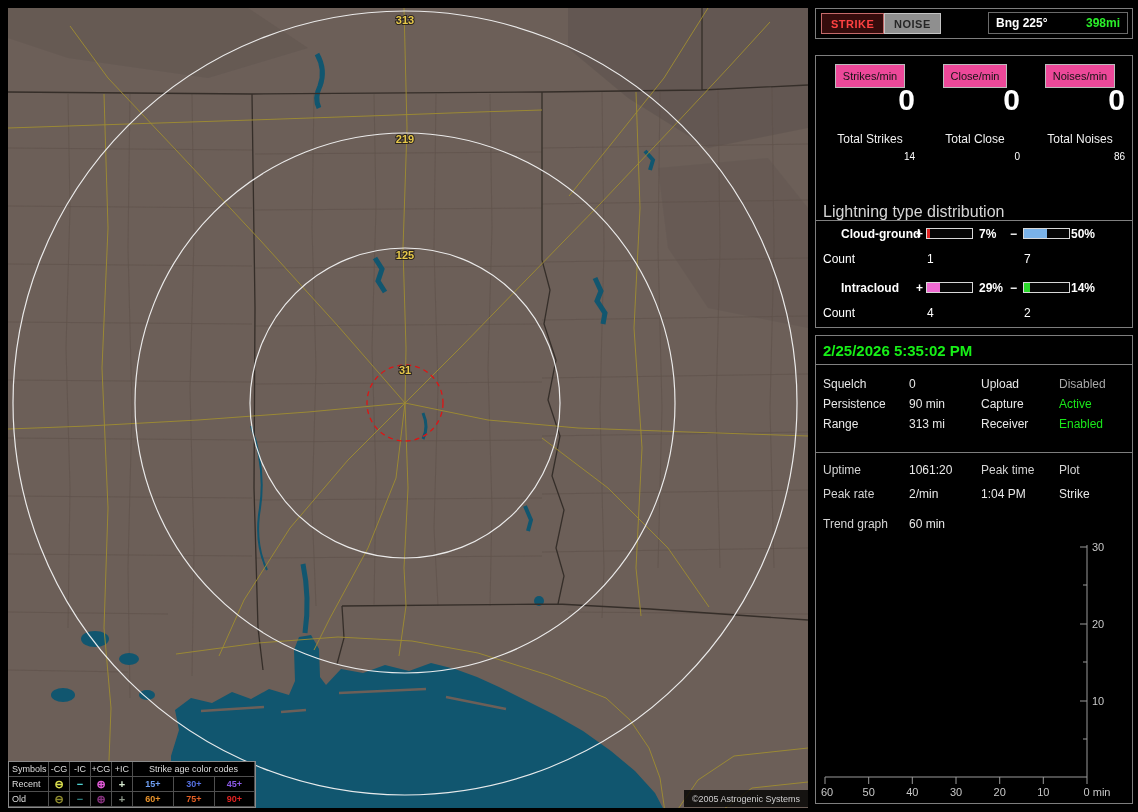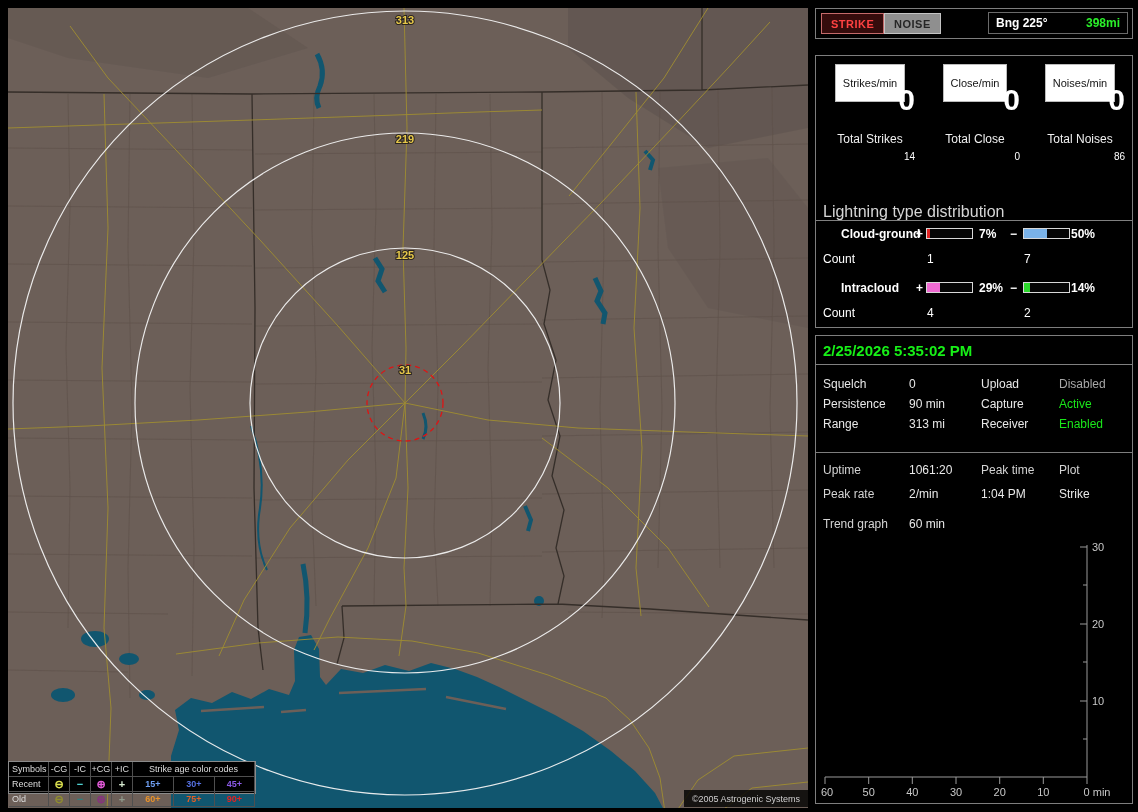--- a/index.html
+++ b/index.html
@@ -11,21 +11,21 @@
   
   .map-wrap { position:absolute; left:8px; top:8px; width:800px; height:800px; background:#6c5f58; }
   .map-wrap svg.map { position:absolute; left:0; top:0; }
   .copyright {
     position:absolute; left:676px; top:782px; width:124px; height:17px;
     background:rgba(0,0,0,0.8); color:#cfcfcf; font-size:9px;
     display:flex; align-items:center; justify-content:center; white-space:nowrap;
   }
   
   .legend {
-    position:absolute; left:0; top:753px; width:248px; height:33px;
+    position:absolute; left:0; top:753px; width:248px; height:47px;
     background:#000; border:1px solid #8a8a8a;
     display:grid; grid-template-columns:40px 21px 21px 21px 21px 41px 41px 40px;
     grid-auto-rows:15px; font-size:9px; color:#ddd;
   }
   .lg-cell { border-right:1px solid #4f4f4f; border-bottom:1px solid #4f4f4f;
     display:flex; align-items:center; justify-content:center; overflow:hidden; white-space:nowrap; }
   .lg-left { justify-content:flex-start; padding-left:3px; }
   .lg-age-h { grid-column:span 3; }
   .lg-glyph { font-size:11px; font-weight:700; line-height:1; }
   .lg-agev { font-weight:700; }
@@ -41,22 +41,22 @@
   .btn-strike { left:5px;  background:#350c0c; color:#ff4242; border:1px solid #c46a6a; }
   .btn-noise  { left:68px; background:#8f8f8f; color:#262626; border:1px solid #c4c4c4; }
   .bearing-box { position:absolute; right:4px; top:3px; width:140px; height:22px;
     border:1px solid #6a6a6a; background:#000; display:flex; align-items:center;
     justify-content:space-between; padding:0 7px; font-size:12px; font-weight:700; }
   .bearing-val { color:#fff; }
   .bearing-rng { color:#2af02a; }
 
   .stat-col { position:absolute; top:0; width:106px; height:125px; }
   .sc-0 { left:1px; } .sc-1 { left:106px; } .sc-2 { left:211px; }
-  .badge { display:block; margin:8px auto 0; width:max-content; background:#ffffff;
-    color:#141414; font-size:11px; padding:12px 7px; border:1px solid #bcbcbc; }
+  .badge { display:block; margin:8px auto 0; width:max-content; background:#ec4899;
+    color:#141414; font-size:11px; padding:5px 7px; border:1px solid #bcbcbc; }
   .rate { position:absolute; top:28px; left:0; right:8px; text-align:right;
     font-size:30px; line-height:32px; font-weight:700; color:#fff; }
   .total-label { position:absolute; top:76px; left:0; width:100%; text-align:center;
     font-size:12px; color:#f0f0f0; }
   .total-value { position:absolute; top:95px; left:0; right:8px; text-align:right;
     font-size:10px; color:#fff; }
 
   .dist-title { position:absolute; left:7px; top:147px; font-size:16px; color:#d6d6d6; }
   .rule { position:absolute; left:0; right:0; border-top:1px solid #808080; }
   .dist-rule { top:164px; }

